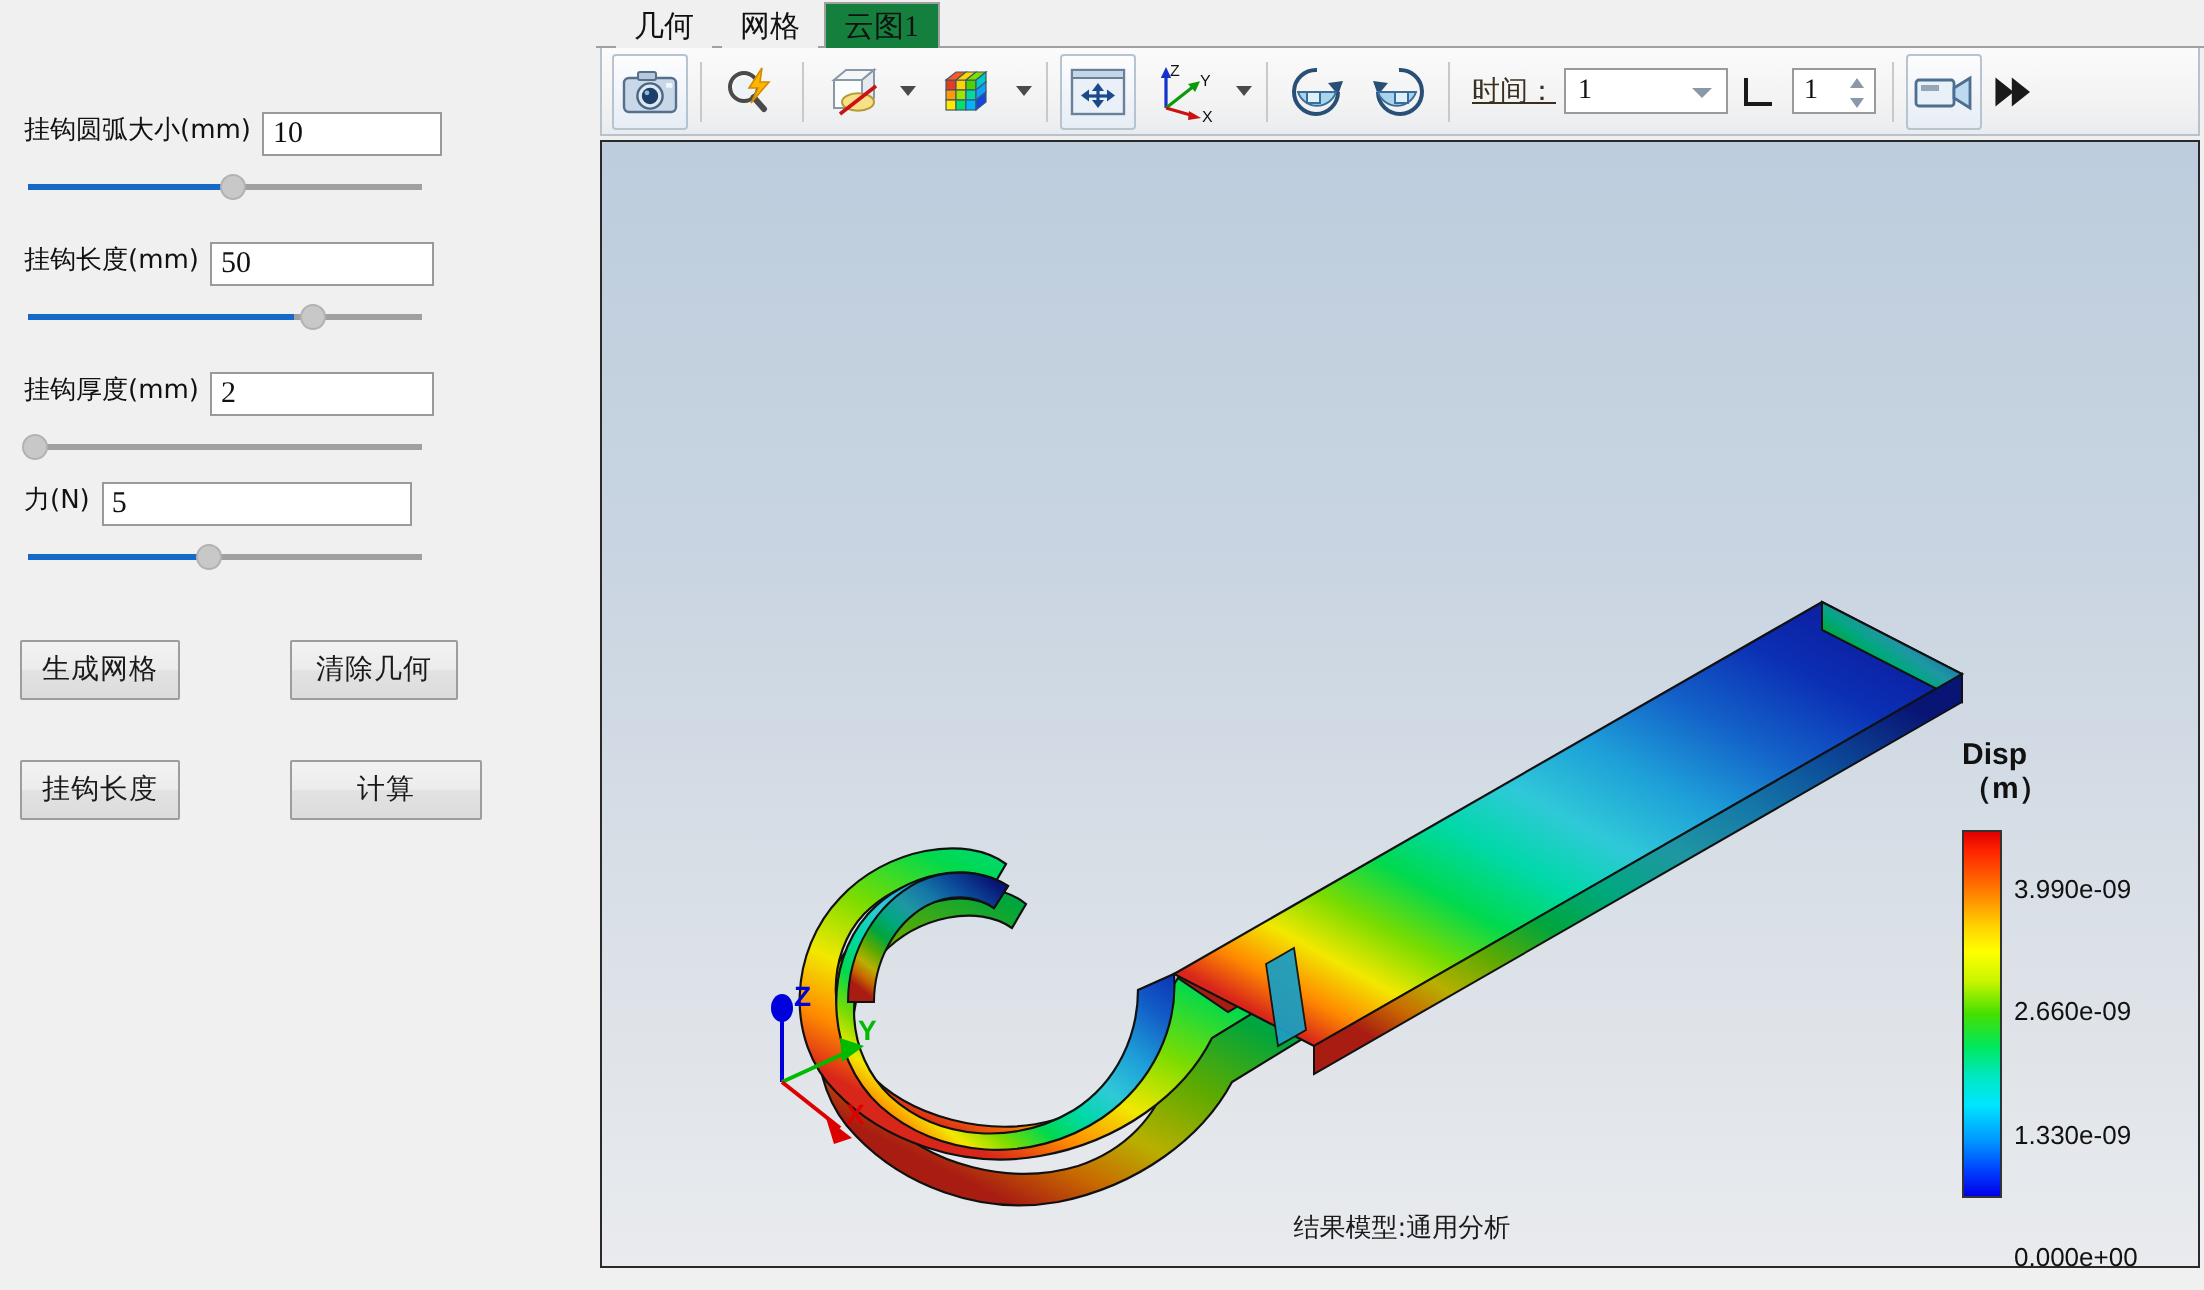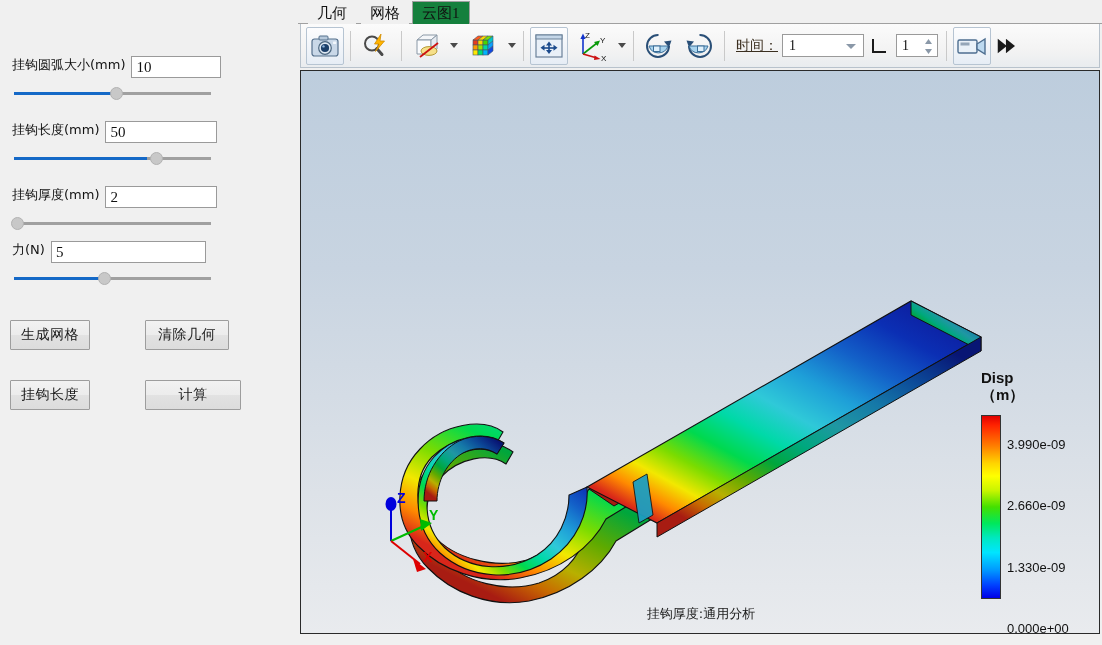--- a/index.html
+++ b/index.html
@@ -472,16 +472,16 @@
         <div class="legend-title">（m）</div>
         <div id="legend-bar-wrap">
           <div id="legend-bar"></div>
           <div class="legend-tick" style="top:0px">3.990e-09</div>
           <div class="legend-tick" style="top:61px">2.660e-09</div>
           <div class="legend-tick" style="top:123px">1.330e-09</div>
           <div class="legend-tick" style="top:184px">0.000e+00</div>
         </div>
       </div>
 
-      <div id="status-text">挂钩厚度:通用分析</div>
+      <div id="status-text">结果模型:通用分析</div>
     </div>
   </div>
 </div>
 
 </body></html>

